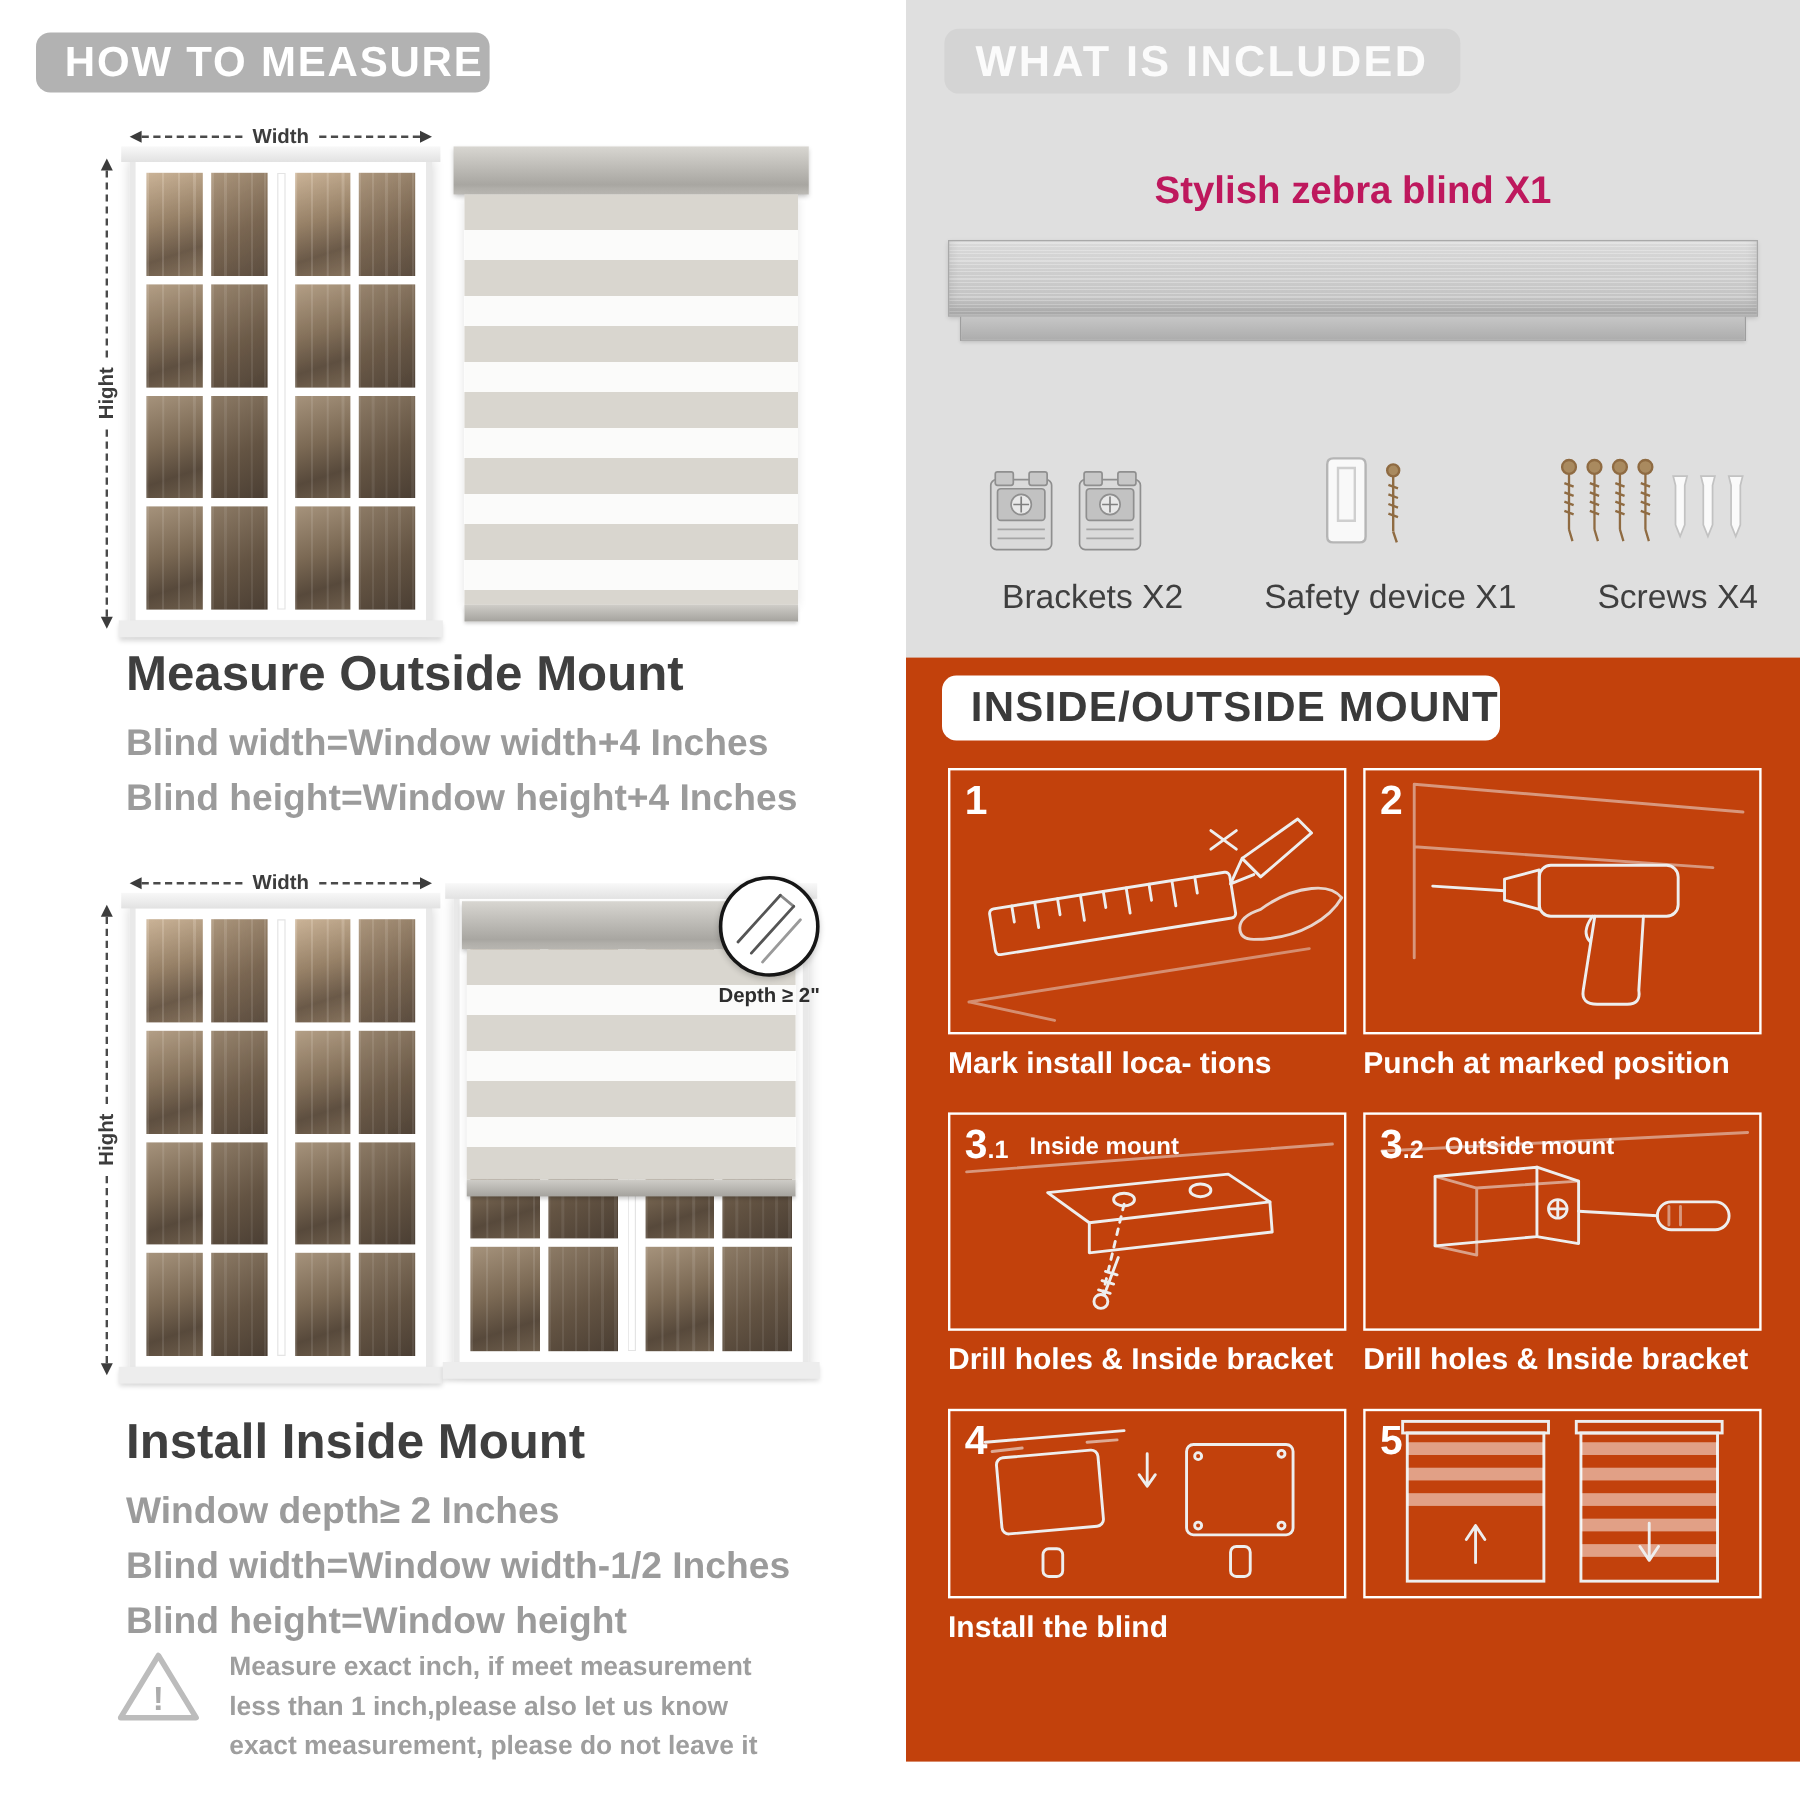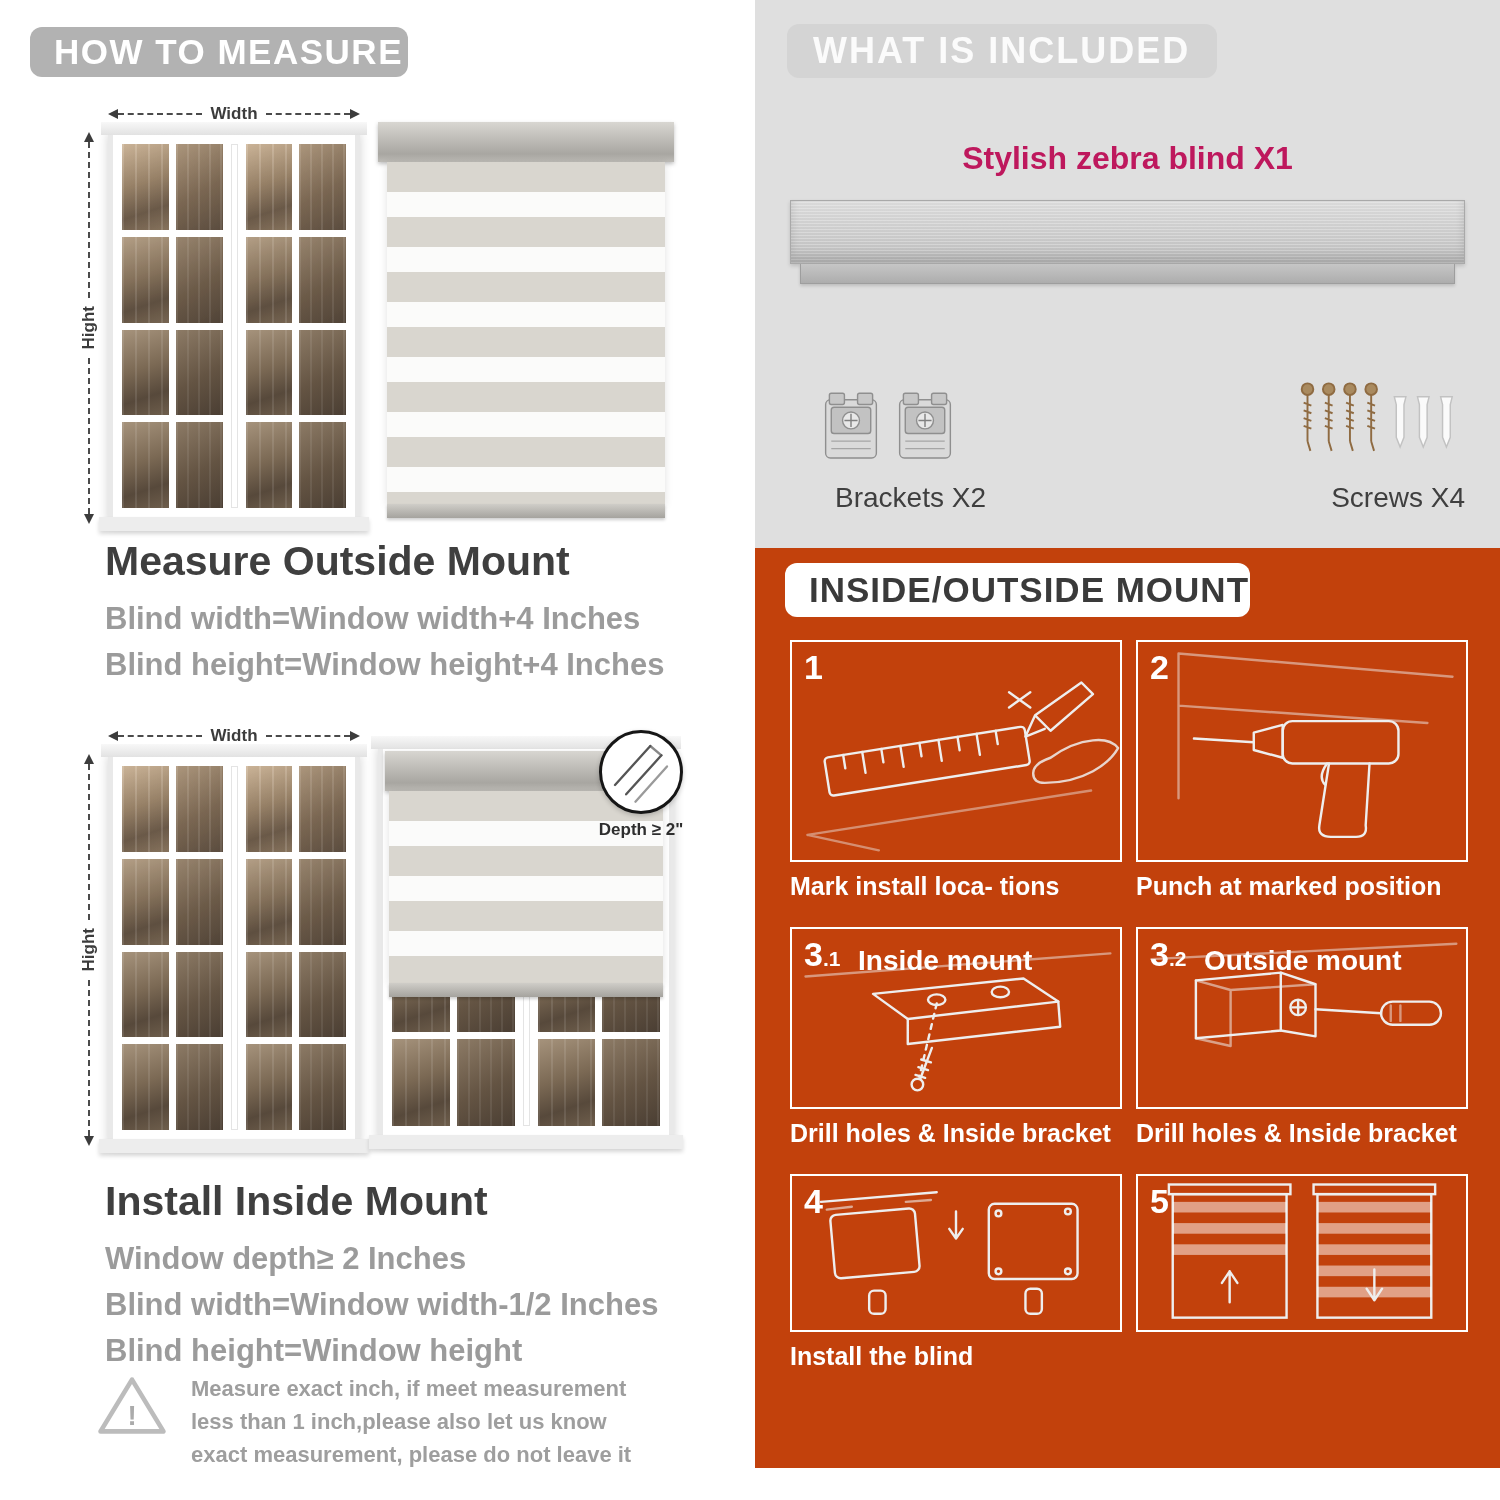--- a/index.html
+++ b/index.html
@@ -90,21 +90,21 @@
   .item-label { margin-top:18px; font-size:28px; font-weight:normal; color:#3f3f3f; white-space:nowrap;margin-left:45px; }
 
   .steps { position:absolute; left:35px; top:92px; width:678px; display:grid; grid-template-columns:1fr 1fr; column-gap:14px; row-gap:26px; }
   .panel { position:relative; border:2px solid #ffffff; }
   .panel.r1 { height:222px; }
   .panel.r2 { height:182px; }
   .panel.r3 { height:158px; }
   .panel .art { position:absolute; left:0; top:0; width:100%; height:100%; }
   .num { position:absolute; left:12px; top:6px; color:#ffffff; font-size:34px; font-weight:bold; z-index:2; }
   .num .sub { font-size:21px; }
-  .ptitle { position:absolute; left:66px; top:16px; color:#ffffff; font-size:28px; font-weight:bold; z-index:2; }
+  .ptitle { position:absolute; left:66px; top:16px; color:#ffffff; font-size:20px; font-weight:bold; z-index:2; }
   .caption { margin-top:10px; color:#ffffff; font-size:25px; font-weight:bold; }
 </style>
 </head>
 <body>
 
 <div class="page">
 
   <div>
     <div class="banner banner-gray">HOW TO MEASURE</div>
 
@@ -291,20 +291,37 @@
               <rect x="12" y="18" width="42" height="28" rx="3" fill="#c2c2c2"></rect>
               <circle cx="33" cy="32" r="9" fill="#e8e8e8"></circle>
               <path d="M33 25 v14 M26 32 h14" fill="none" stroke="#808080"></path>
               <path d="M12 54 h42 M12 62 h42" fill="none" stroke="#a5a5a5"></path>
             </g>
           </svg>
         </div>
         <div class="item-label">Brackets X2</div>
       </div>
 
+      <div class="item">
+        <div class="icon-box">
+          <svg viewBox="0 0 110 88" width="110" height="88">
+            <g stroke="#b5b5b5" stroke-width="2" fill="rgba(255,255,255,.8)">
+              <path d="M30 6 h22 q5 0 5 5 v60 q0 5 -5 5 h-22 q-5 0 -5 -5 v-60 q0 -5 5 -5 z"></path>
+              <path d="M34 14 h14 v44 h-14 z" fill="none" stroke="#cfcfcf"></path>
+            </g>
+            <g stroke="#8f6b42" stroke-width="2" fill="none">
+              <circle cx="80" cy="16" r="5" fill="#a98a5f"></circle>
+              <path d="M80 21 v46"></path>
+              <path d="M76 28 l8 3 M76 36 l8 3 M76 44 l8 3 M76 52 l8 3"></path>
+              <path d="M80 67 l3 9"></path>
+            </g>
+          </svg>
+        </div>
+        <div class="item-label">Safety device X1</div>
+      </div>
 
       <div class="item">
         <div class="icon-box">
           <svg viewBox="0 0 170 88" width="164" height="88">
             <g stroke="#8f6b42" stroke-width="2" fill="none">
               <g>
                   <circle cx="14" cy="12" r="6" fill="#a98a5f"></circle>
                   <path d="M14 18 v48 M10 26 l8 3 M10 34 l8 3 M10 42 l8 3 M10 50 l8 3 M14 66 l3 10"></path>
                 </g>
               <g>

